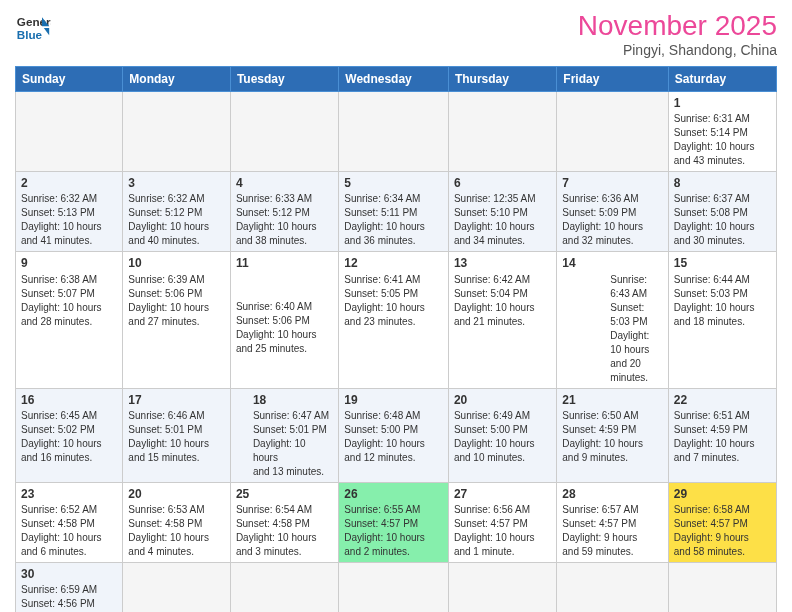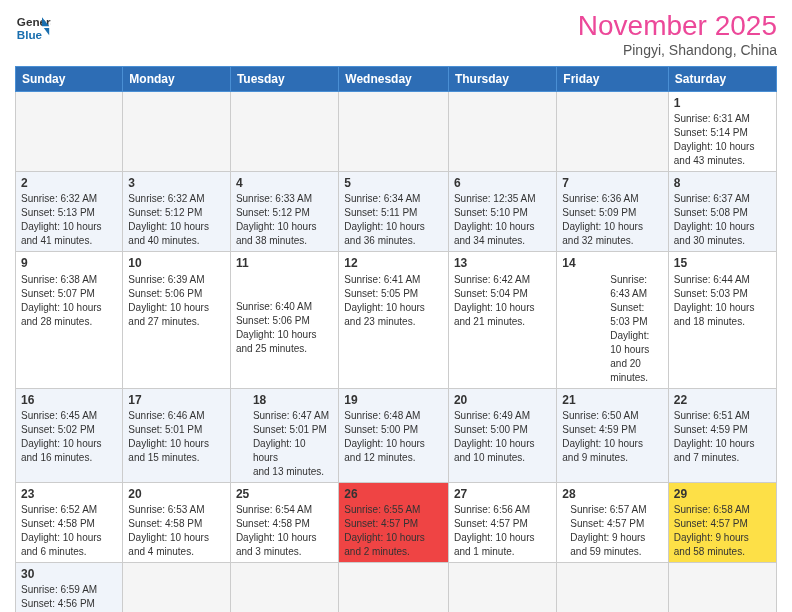--- a/index.html
+++ b/index.html
@@ -298,37 +298,37 @@
 Daylight: 10 hours
 and 4 minutes.</div>
           </td>
           <td style="background: rgb(255, 255, 255);">
             <span class="day-num">25</span>
             <div class="day-info" style="white-space: pre-line;">Sunrise: 6:54 AM
 Sunset: 4:58 PM
 Daylight: 10 hours
 and 3 minutes.</div>
           </td>
-          <td style="background: #ef4444;">
+          <td style="background: #86efac;">
             <span class="day-num">26</span>
             <div class="day-info" style="white-space: pre-line;">Sunrise: 6:55 AM
 Sunset: 4:57 PM
 Daylight: 10 hours
 and 2 minutes.</div>
           </td>
           <td style="background: rgb(255, 255, 255);">
             <span class="day-num">27</span>
             <div class="day-info" style="white-space: pre-line;">Sunrise: 6:56 AM
 Sunset: 4:57 PM
 Daylight: 10 hours
 and 1 minute.</div>
           </td>
           <td style="background: rgb(255, 255, 255);">
             <span class="day-num">28</span>
-            <div class="day-info" style="white-space: pre-line; margin-left: 8px;">Sunrise: 6:57 AM
+            <div class="day-info" style="white-space: pre-line;">Sunrise: 6:57 AM
 Sunset: 4:57 PM
 Daylight: 9 hours
 and 59 minutes.</div>
           </td>
           <td style="background: #fde047;">
             <span class="day-num">29</span>
             <div class="day-info" style="white-space: pre-line;">Sunrise: 6:58 AM
 Sunset: 4:57 PM
 Daylight: 9 hours
 and 58 minutes.</div>

